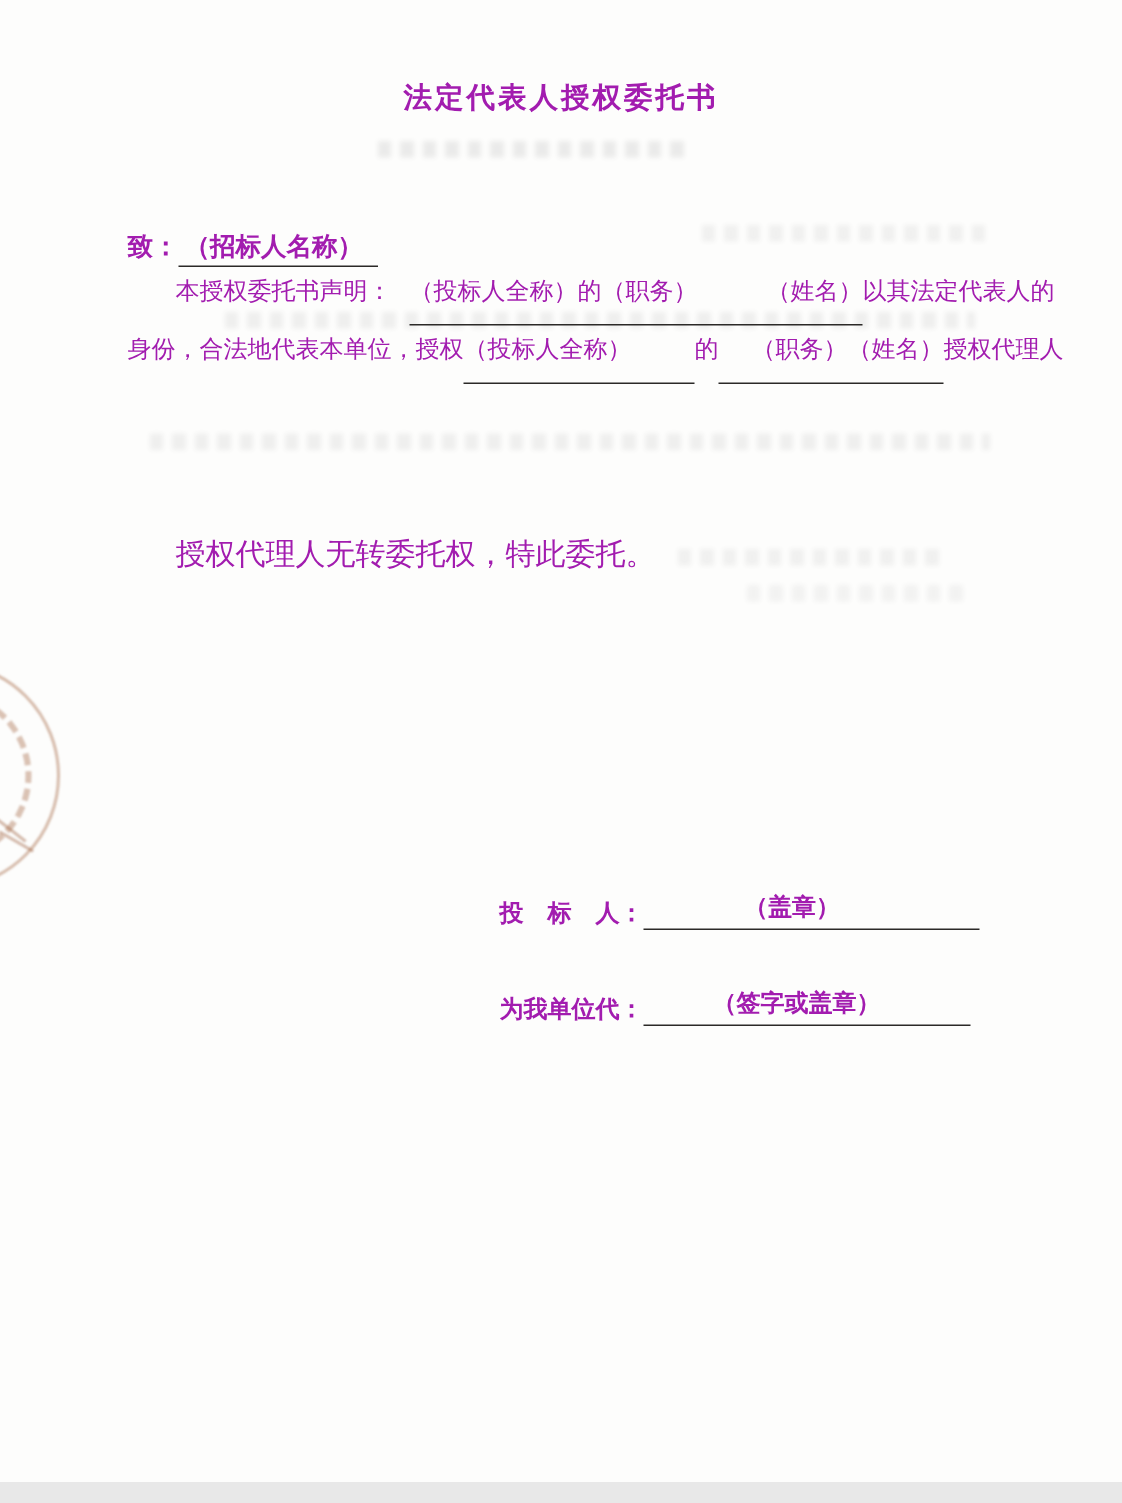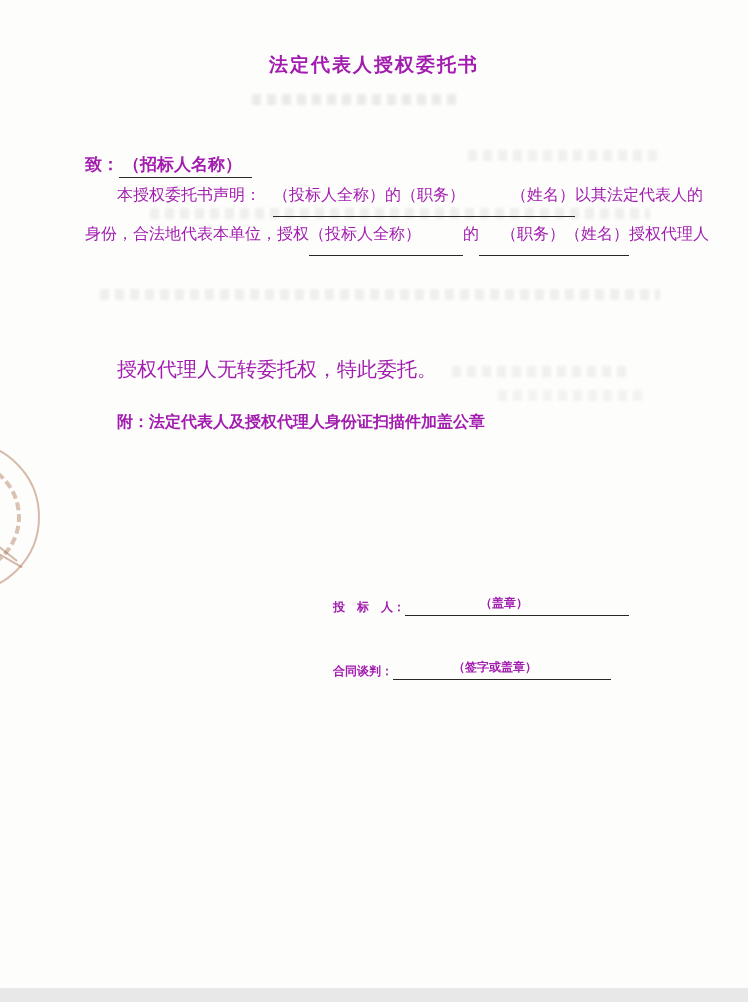--- a/index.html
+++ b/index.html
@@ -31,21 +31,21 @@
   .pline{height:38.6px;line-height:38.6px;white-space:nowrap;}
   .indent{display:inline-block;width:32px;}
   .gap-sm{display:inline-block;width:12px;}
   .sp-a{display:inline-block;width:46px;}   
   .sp-b{display:inline-block;width:42px;}   
   .sp-c{display:inline-block;width:22px;}   
   
   .para2{position:absolute;left:85px;top:356px;font-size:20px;font-weight:400;white-space:nowrap;}
   .attach{position:absolute;left:85px;top:412px;font-size:16px;font-weight:700;white-space:nowrap;}
   
-  .sig-row{position:absolute;left:333px;font-size:12px;font-weight:700;white-space:nowrap;}
+  .sig-row{position:absolute;left:333px;font-size:16px;font-weight:700;white-space:nowrap;}
   .sig-row .lbl{display:inline-block;}
   .sig-line{
     display:inline-block;vertical-align:bottom;
     border-bottom:1.7px solid #2b2927;
     padding-bottom:3px;text-align:center;
   }
   .sig-line.w1{width:198px;padding-right:26px;}
   .sig-line.w2{width:204px;padding-right:14px;}
   .row-1{top:595px;} .row-2{top:659px;} .row-3{top:719px;}
   .date-row{position:absolute;left:408px;top:782px;font-size:16.5px;font-weight:700;white-space:nowrap;}
@@ -101,29 +101,26 @@
     </div>
     <div class="pline">
       <span>身份，合法地代表本单位，授权</span><span class="ul"><span>（投标人全称）</span><span class="sp-b"></span></span><span>的</span><span class="ul"><span class="sp-c"></span><span>（职务）（姓名）</span></span><span>授权代理人</span>
     </div>
   </div>
 
   <div class="para2">
     <span class="indent"></span><span>授权代理人无转委托权，特此委托。</span>
   </div>
 
-  <div class="attach">
-    <span class="indent"></span><span>附：法定代表人及授权代理人身份证扫描件加盖公章</span>
-  </div>
 
   <div class="sig-row row-1">
     <span class="lbl">投　标　人：</span><span class="sig-line w1">（盖章）</span>
   </div>
   <div class="sig-row row-2">
-    <span class="lbl">合同谈判：</span><span class="sig-line w2">（签字或盖章）</span>
+    <span class="lbl">为我单位代：</span><span class="sig-line w2">（签字或盖章）</span>
   </div>
 
 
   <div class="seal">
     <div class="ring"></div>
     <div class="tick1"></div>
     <div class="tick2"></div>
   </div>
 
   <div class="smudge sm1"></div>

